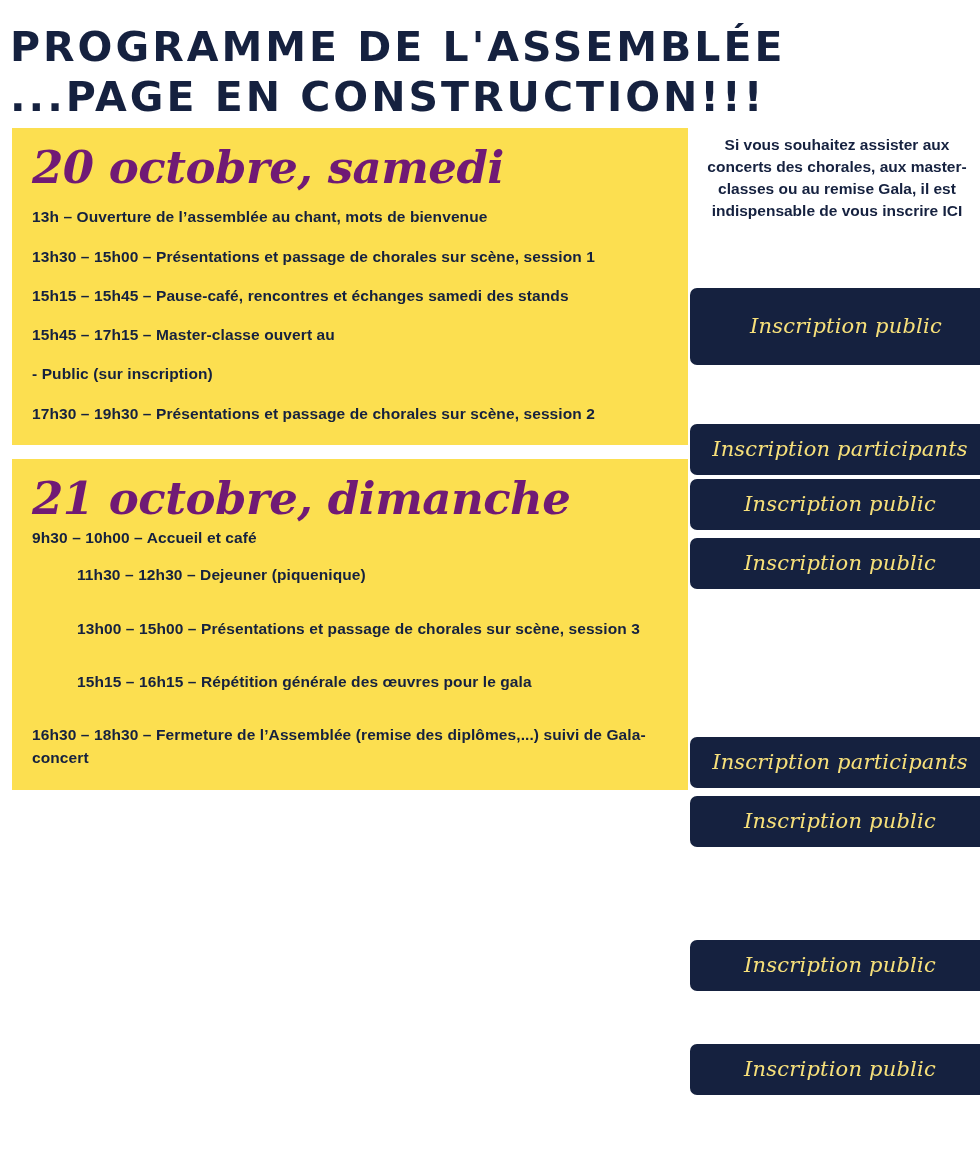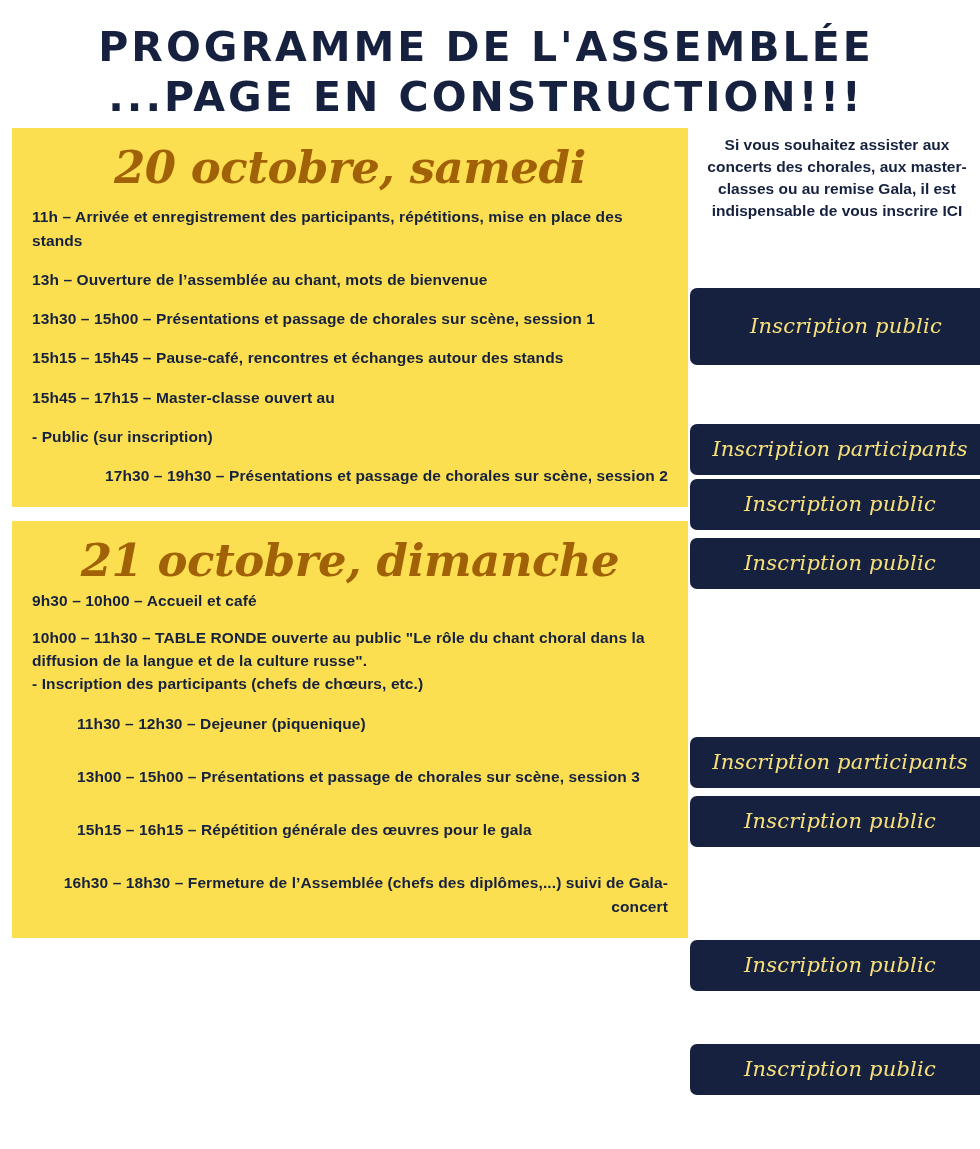--- a/index.html
+++ b/index.html
@@ -12,22 +12,22 @@
     width: 980px;
     height: 1149px;
     position: relative;
     font-family: "Liberation Sans", sans-serif;
     color: #15213f;
     overflow: hidden;
   }
 
   
   .page-header {
-    text-align: center;
-    padding: 22px 10px 6px 2px;
+    text-align: left;
+    padding: 22px 10px 6px 10px;
   }
   .page-title-line {
     font-family: "DejaVu Sans", sans-serif;
     font-weight: bold;
     font-size: 41px;
     letter-spacing: 3px;
     line-height: 1.22;
     color: #15213f;
     white-space: nowrap;
   }
@@ -60,36 +60,35 @@
     padding: 16px 20px 20px 20px;
   }
   .day-panel.first { margin-bottom: 14px; }
 
   .day-heading {
     font-family: "DejaVu Serif", serif;
     font-style: italic;
     font-weight: bold;
     font-size: 45px;
     line-height: 1.05;
-    color: #a16207;
+    color: #701a75;
     margin: 0 0 14px 0;
     letter-spacing: -0.5px;
-    text-align: center;
   }
   .day-panel.second .day-heading { margin-bottom: 4px; }
 
   .entry {
     font-size: 15.5px;
     font-weight: bold;
     line-height: 1.5;
     color: #15213f;
     margin: 0 0 16px 0;
     letter-spacing: 0.1px;
   }
-  .entry:last-child { margin-bottom: 0; text-align: right; }
+  .entry:last-child { margin-bottom: 0; }
   .entry.tight { margin-bottom: 14px; }
   .entry.sub { margin-bottom: 16px; }
   .entry.gap-lg { margin-bottom: 30px; margin-left: 45px; }
   .entry.gap-xl { margin-bottom: 42px; }
 
   
   .notice {
     font-size: 15.5px;
     font-weight: bold;
     line-height: 1.42;
@@ -126,38 +125,35 @@
   <div class="page-title-line">...PAGE EN CONSTRUCTION!!!</div>
 </div>
 
 <div class="content">
   <div class="columns">
 
     <div class="left-col">
 
       <section class="day-panel first">
         <h2 class="day-heading">20 octobre, samedi</h2>
-        <p class="entry">11h – Arrivée et enregistrement des participants, répétitions, mise en place des stands</p>
         <p class="entry">13h – Ouverture de l’assemblée au chant, mots de bienvenue</p>
         <p class="entry">13h30 – 15h00  – Présentations et passage de chorales sur scène, session 1</p>
-        <p class="entry">15h15 – 15h45 – Pause-café, rencontres et échanges autour des stands</p>
+        <p class="entry">15h15 – 15h45 – Pause-café, rencontres et échanges samedi des stands</p>
         <p class="entry">15h45 – 17h15 – Master-classe ouvert au</p>
         <p class="entry sub"> - Public (sur inscription)</p>
         <p class="entry">17h30 – 19h30 – Présentations et passage de chorales sur scène, session 2</p>
       </section>
 
       <section class="day-panel second">
         <h2 class="day-heading">21 octobre, dimanche</h2>
         <p class="entry tight" style="white-space:pre-line">9h30 – 10h00 – Accueil et café</p>
-        <p class="entry" style="white-space:pre-line">10h00 – 11h30 – TABLE RONDE ouverte au public "Le rôle du chant choral dans la diffusion de la langue et de la culture russe".
-- Inscription des participants (chefs de chœurs, etc.)</p>
         <p class="entry gap-lg">11h30 – 12h30 – Dejeuner (piquenique)</p>
         <p class="entry gap-lg">13h00 – 15h00 – Présentations et passage de chorales sur scène, session 3</p>
         <p class="entry gap-lg">15h15 – 16h15 – Répétition générale des œuvres pour le gala</p>
-        <p class="entry">16h30 – 18h30 – Fermeture de l’Assemblée (chefs des diplômes,...) suivi de Gala-concert</p>
+        <p class="entry">16h30 – 18h30 – Fermeture de l’Assemblée (remise des diplômes,...) suivi de Gala-concert</p>
       </section>
 
     </div>
 
     <div class="right-col">
       <div class="notice">Si vous souhaitez assister aux concerts des chorales, aux master-classes ou au remise Gala, il est indispensable de vous inscrire ICI</div>
 
       <div class="btn-slot" style="top:160px;">
         <button class="btn tall">Inscription public</button>
       </div>

